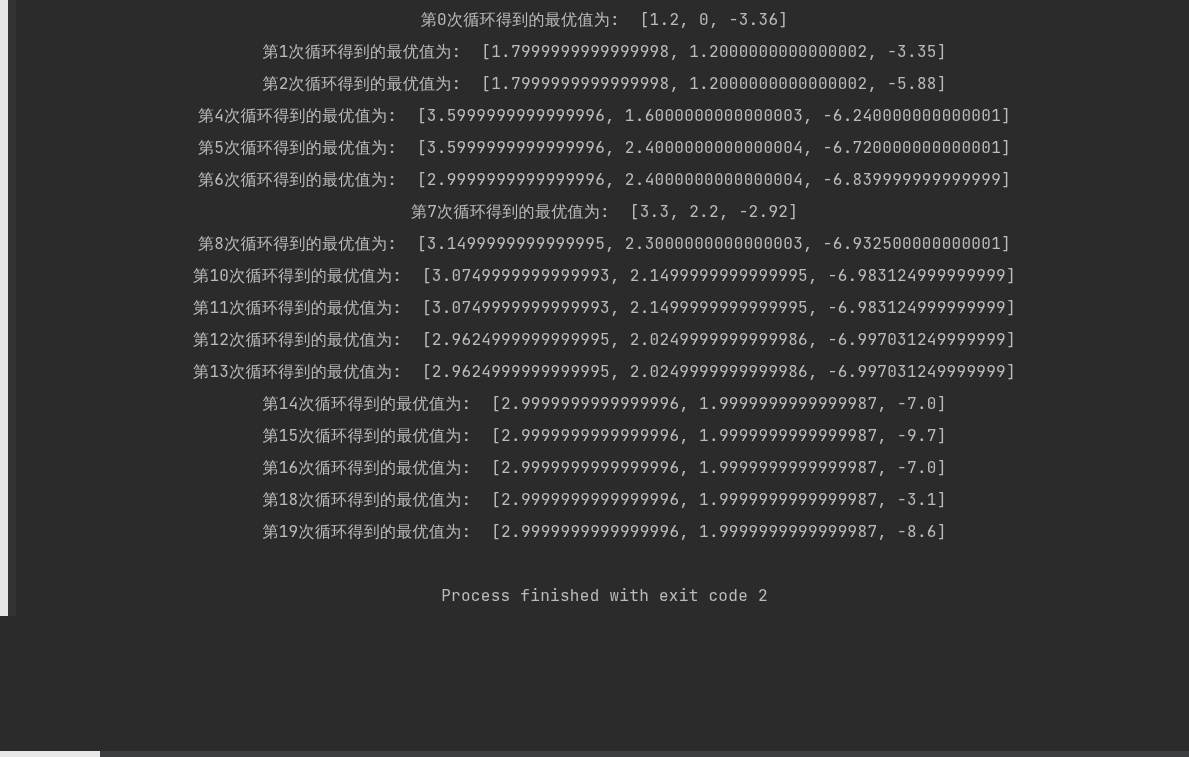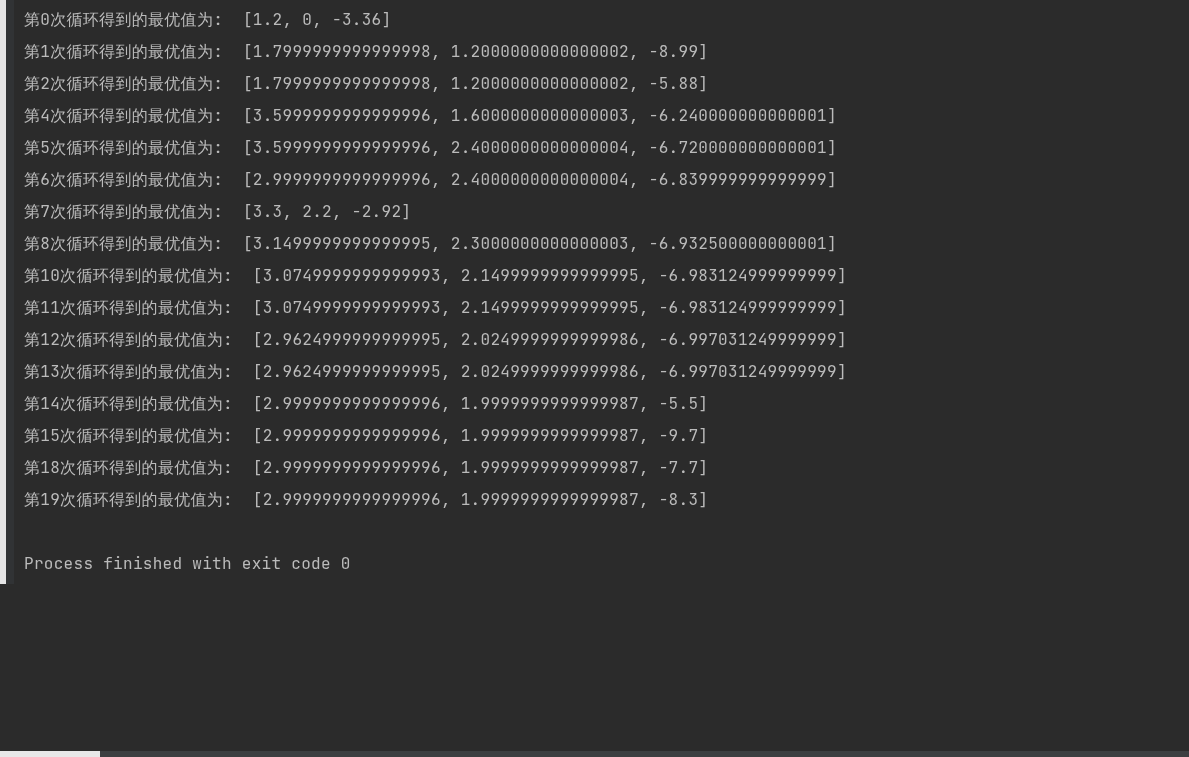--- a/index.html
+++ b/index.html
@@ -13,22 +13,23 @@
       font-family: 'JetBrains Mono', 'Consolas', 'Monaco', monospace;
       font-size: 16px;
       line-height: 2.0;
       padding: 0;
       width: 1189px;
       height: 757px;
       overflow: hidden;
     }
     .console-output {
       padding: 4px 6px 4px 18px;
-      border-left: 6px solid #e5e5e5;
+      border-left: 8px solid #e5e5e5;
       position: relative;
+      text-align: center;
     }
     .console-output::before {
       content: '';
       position: absolute;
       left: 0;
       top: 0;
       bottom: 0;
       width: 8px;
       background-color: #313335;
     }
@@ -55,33 +56,34 @@
       position: absolute;
       bottom: 0;
       left: 0;
     }
   </style>
 </head>
 <body>
 
 <div class="console-output">
   <div class="output-line">第0次循环得到的最优值为:  [1.2, 0, -3.36]</div>
-  <div class="output-line">第1次循环得到的最优值为:  [1.7999999999999998, 1.2000000000000002, -8.99]</div>
+  <div class="output-line">第1次循环得到的最优值为:  [1.7999999999999998, 1.2000000000000002, -3.35]</div>
   <div class="output-line">第2次循环得到的最优值为:  [1.7999999999999998, 1.2000000000000002, -5.88]</div>
   <div class="output-line">第4次循环得到的最优值为:  [3.5999999999999996, 1.6000000000000003, -6.240000000000001]</div>
   <div class="output-line">第5次循环得到的最优值为:  [3.5999999999999996, 2.4000000000000004, -6.720000000000001]</div>
   <div class="output-line">第6次循环得到的最优值为:  [2.9999999999999996, 2.4000000000000004, -6.839999999999999]</div>
   <div class="output-line">第7次循环得到的最优值为:  [3.3, 2.2, -2.92]</div>
   <div class="output-line">第8次循环得到的最优值为:  [3.1499999999999995, 2.3000000000000003, -6.932500000000001]</div>
   <div class="output-line">第10次循环得到的最优值为:  [3.0749999999999993, 2.1499999999999995, -6.983124999999999]</div>
   <div class="output-line">第11次循环得到的最优值为:  [3.0749999999999993, 2.1499999999999995, -6.983124999999999]</div>
   <div class="output-line">第12次循环得到的最优值为:  [2.9624999999999995, 2.0249999999999986, -6.997031249999999]</div>
   <div class="output-line">第13次循环得到的最优值为:  [2.9624999999999995, 2.0249999999999986, -6.997031249999999]</div>
-  <div class="output-line">第14次循环得到的最优值为:  [2.9999999999999996, 1.9999999999999987, -5.5]</div>
+  <div class="output-line">第14次循环得到的最优值为:  [2.9999999999999996, 1.9999999999999987, -7.0]</div>
   <div class="output-line">第15次循环得到的最优值为:  [2.9999999999999996, 1.9999999999999987, -9.7]</div>
-  <div class="output-line">第18次循环得到的最优值为:  [2.9999999999999996, 1.9999999999999987, -7.7]</div>
-  <div class="output-line">第19次循环得到的最优值为:  [2.9999999999999996, 1.9999999999999987, -8.3]</div>
+  <div class="output-line">第16次循环得到的最优值为:  [2.9999999999999996, 1.9999999999999987, -7.0]</div>
+  <div class="output-line">第18次循环得到的最优值为:  [2.9999999999999996, 1.9999999999999987, -3.1]</div>
+  <div class="output-line">第19次循环得到的最优值为:  [2.9999999999999996, 1.9999999999999987, -8.6]</div>
   <div class="blank-line"></div>
-  <div class="output-line">Process finished with exit code 0</div>
+  <div class="output-line">Process finished with exit code 2</div>
 </div>
 
 <div class="footer-bar"></div>
 <div class="footer-bar-light"></div>
 
 </body></html>

